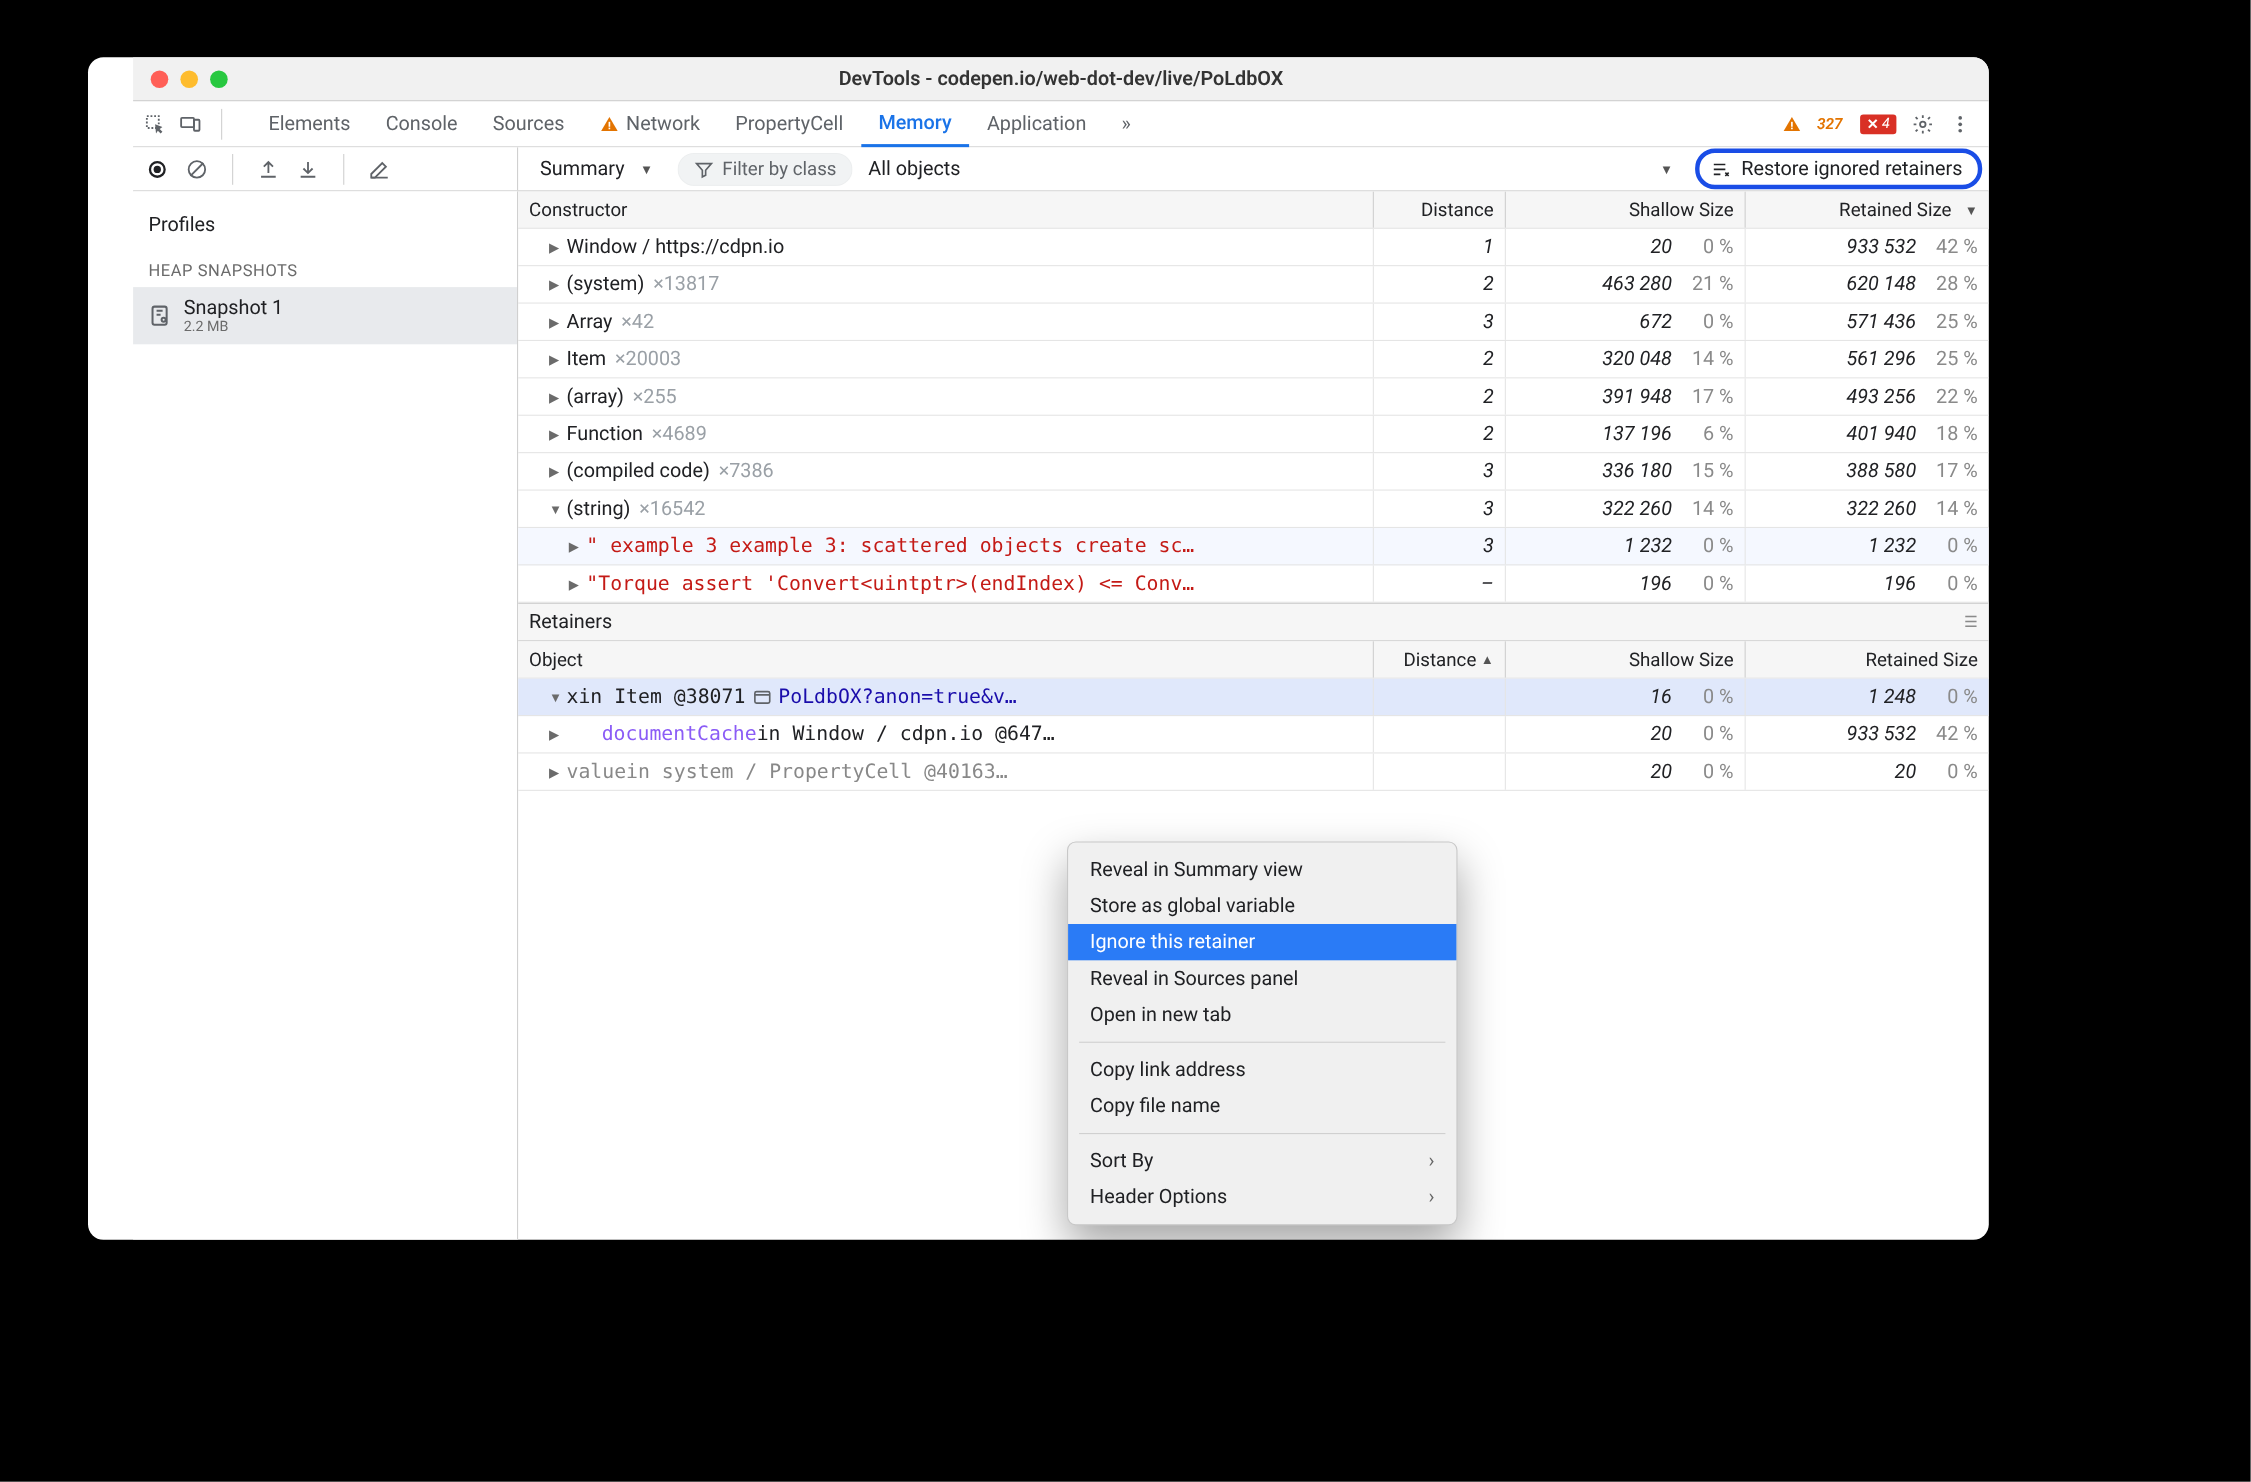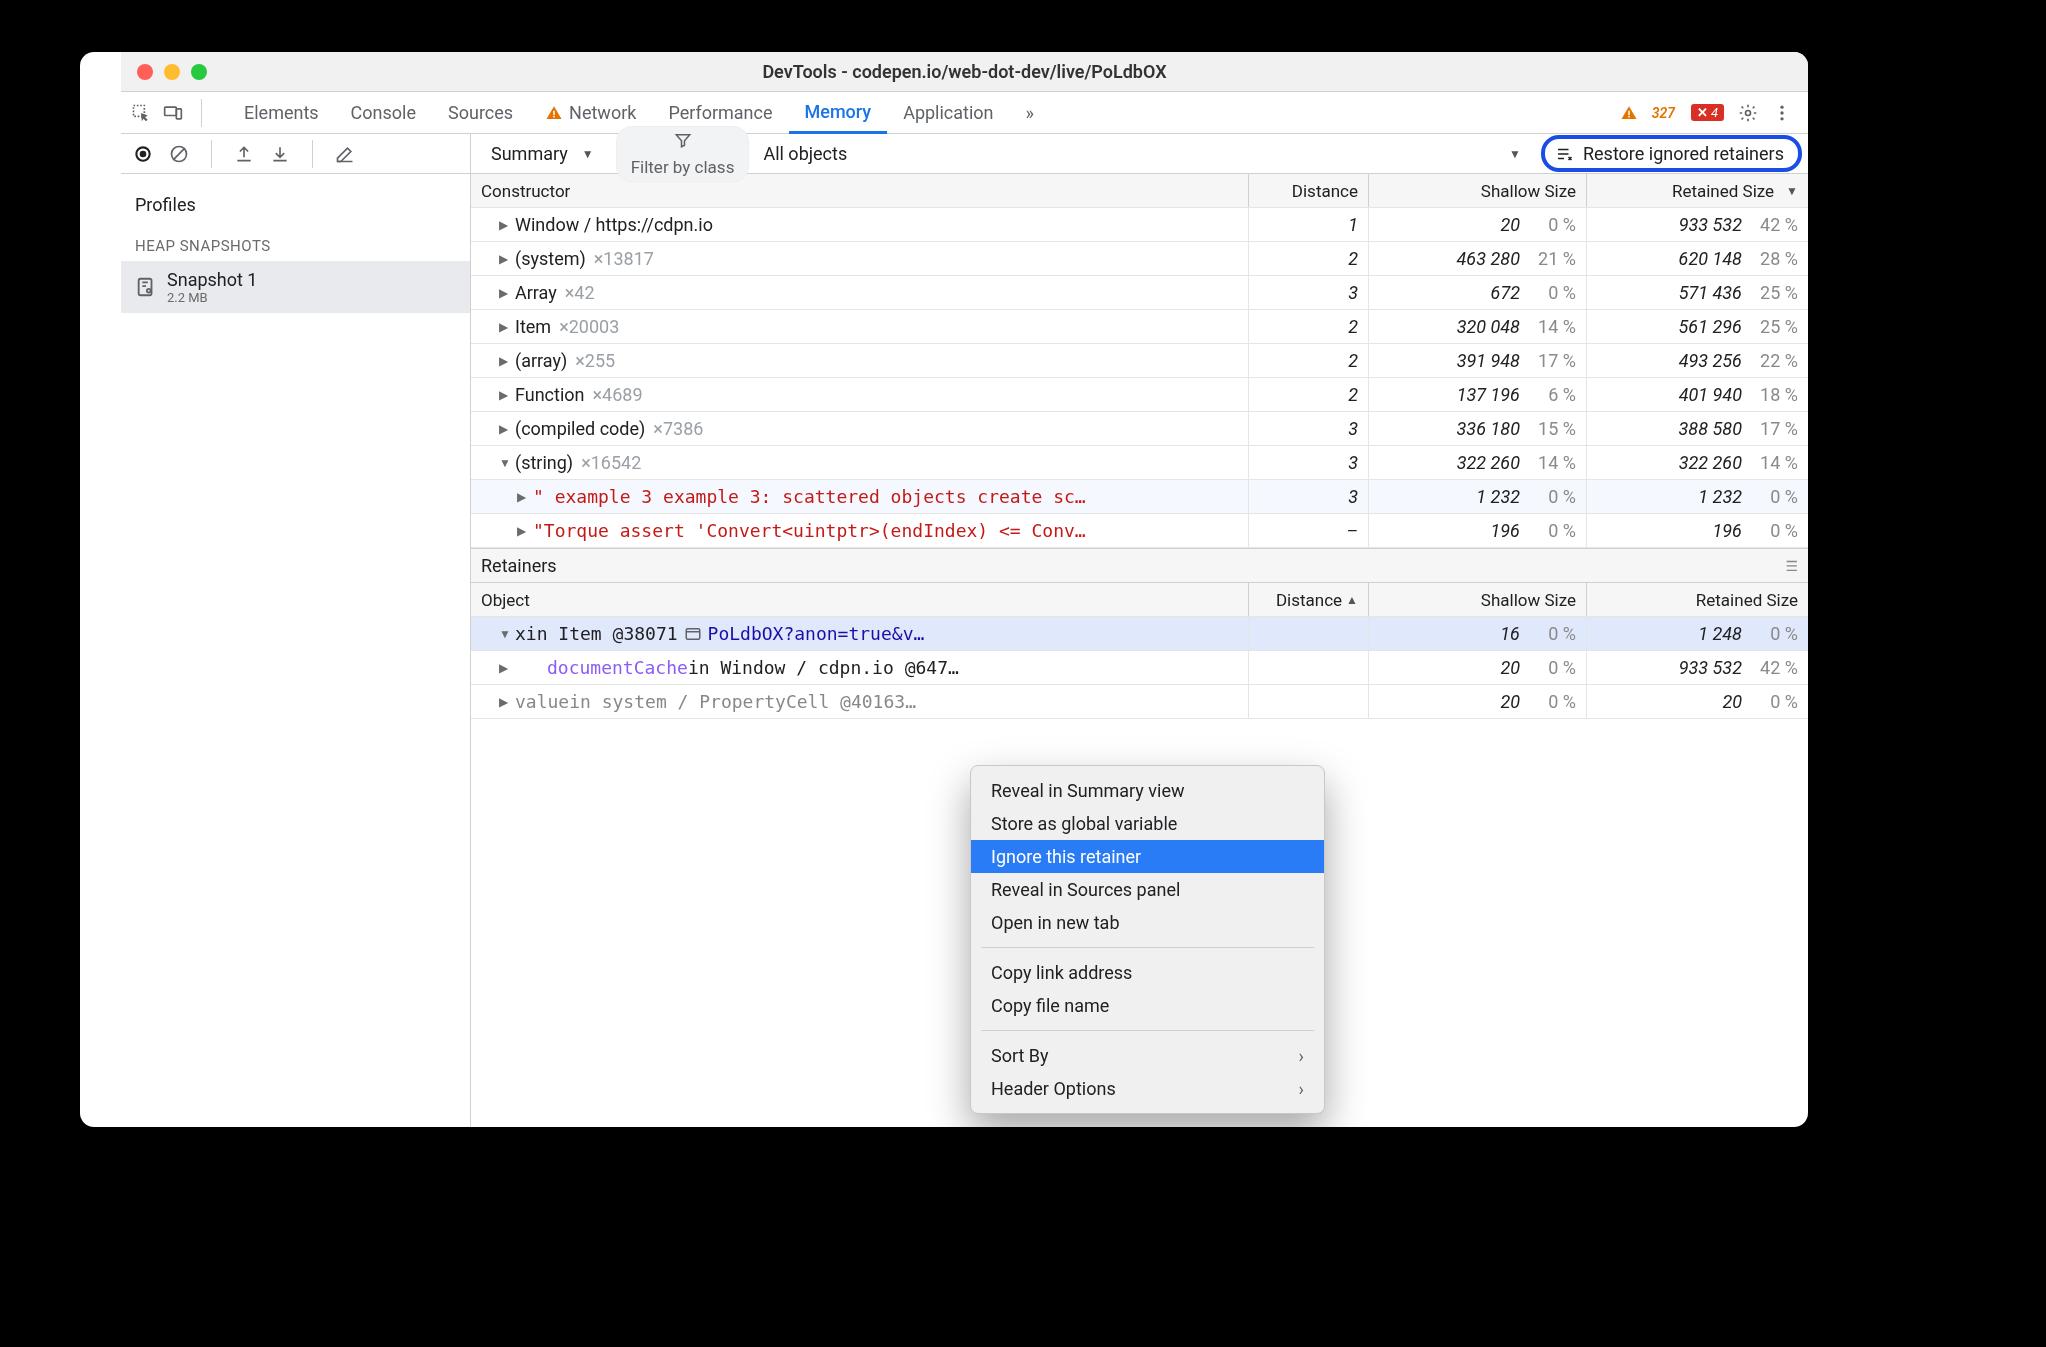--- a/index.html
+++ b/index.html
@@ -127,21 +127,20 @@
   }
   .chip {
     background: #f1f3f4;
     border-radius: 16px;
     padding: 4px 14px;
     display: flex; align-items: center; gap: 8px;
     font-size: 17px;
     color: #5f6368;
     flex-shrink: 0;
     border: 1px solid rgba(0,0,0,0.02);
-    flex-direction: column;
   }
   .dropdown-filter {
     font-size: 18px; color: #202124;
     display: flex; align-items: center; gap: 6px;
   }
   .spacer-flex { flex: 1 1 auto; }
   .restore-chip {
     border: 4px solid #1a4de6;
     border-radius: 18px;
     padding: 4px 14px 4px 10px;
@@ -293,21 +292,21 @@
         <div class="tab">Console</div>
         <div class="tab">Sources</div>
         <div class="tab">
           <span class="ico-16 warn-icon"><svg viewBox="0 0 24 24" fill="#e37400">
               <path d="M12 3 L22 20 H2 Z"></path>
               <rect x="11" y="9" width="2" height="6" fill="#fff"></rect>
               <rect x="11" y="16" width="2" height="2" fill="#fff"></rect>
             </svg></span>
           <span>Network</span>
         </div>
-        <div class="tab">Performance</div>
+        <div class="tab">PropertyCell</div>
         <div class="tab active">Memory</div>
         <div class="tab">Application</div>
       </div>
     <div class="tab">»</div>
     <div class="right-tools">
       <span class="ico-16 warn-icon">
         <svg viewBox="0 0 24 24" fill="#e37400">
             <path d="M12 3 L22 20 H2 Z"></path>
             <rect x="11" y="9" width="2" height="6" fill="#fff"></rect>
             <rect x="11" y="16" width="2" height="2" fill="#fff"></rect>

